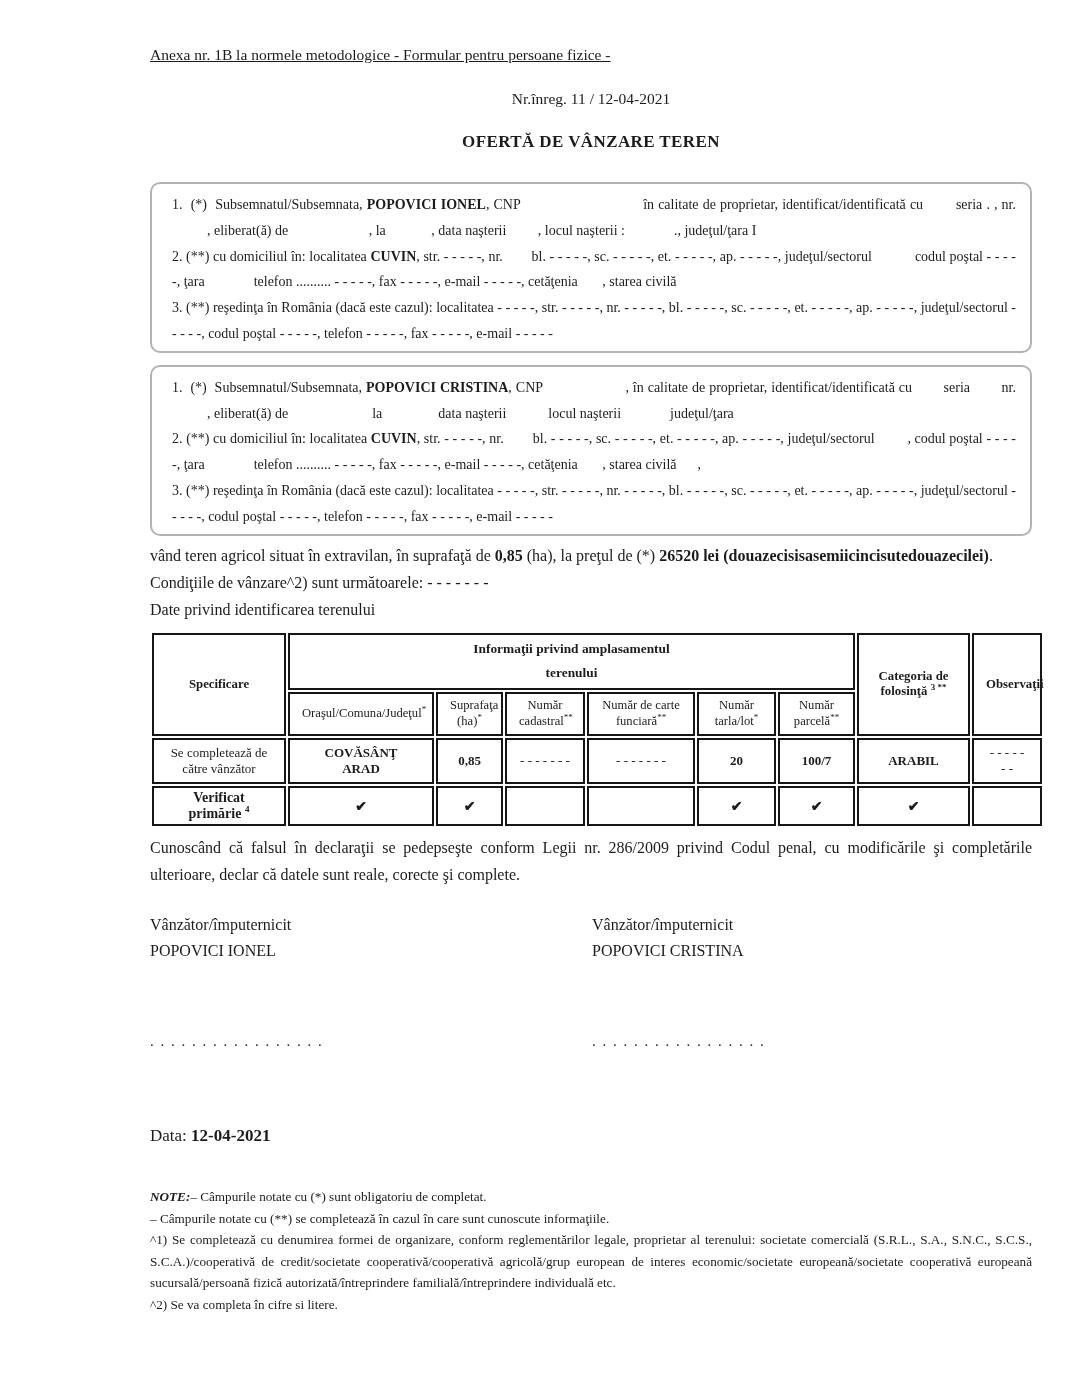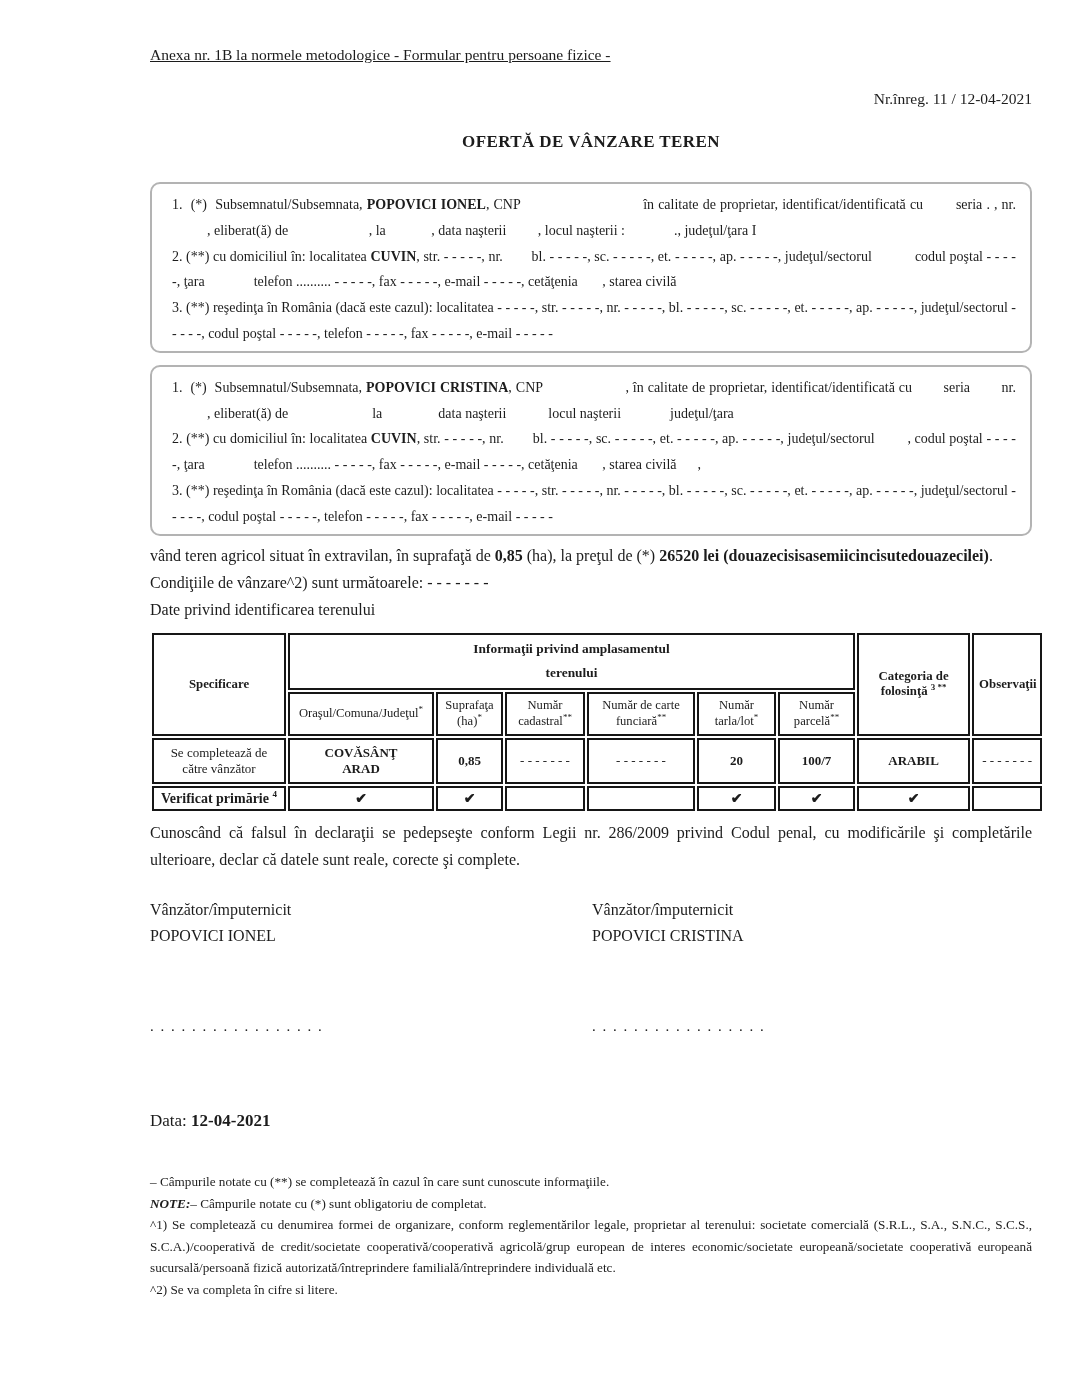--- a/index.html
+++ b/index.html
@@ -4,40 +4,40 @@
 <style>
   * { box-sizing: border-box; }
   html,body { margin:0; padding:0; }
   body {
     width:1081px; height:1400px; overflow:hidden;
     background:#ffffff; color:#1c1c1c;
     font-family:"Liberation Serif", serif;
   }
   .content { padding:46px 49px 0 150px; width:1081px; }
   .annex { font-size:15.5px;text-decoration:underline; }
-  .reg { text-align:right; font-size:15.5px; margin-top:26px; }
+  .reg { text-align:center; font-size:15.5px; margin-top:26px; }
   .title { text-align:center; font-weight:bold; font-size:17px; margin-top:24px; letter-spacing:.4px; }
   .box {
     border:2px solid #b3b3b3; border-radius:10px;
     padding:8px 14px 4px 20px; margin-top:30px;
     font-size:14px; line-height:25.8px;
   }
   .box.second { margin-top:12px; }
   .box p { margin:0; text-align:justify; }
   .sale { margin-top:6px; font-size:16px; line-height:27px; }
   .sale p { margin:0; text-align:justify; }
   .plain { text-align:right; }
   table.land {
     margin-top:8px; width:882px; table-layout:fixed;
     border-collapse:separate; border-spacing:2.5px;
     font-size:12.8px;
   }
   table.land td {
     border:2px solid #161616; text-align:center; vertical-align:middle;
-    padding:2px 5px; background:#fff;
+    padding:2px 12px; background:#fff;
   }
   td.bold, .b { font-weight:bold; }
   td.lbl { text-align:left; font-size:13px; padding-left:6px; }
   td.grp { font-weight:bold; font-size:13.4px; line-height:1.85; }
   td.sub { font-size:12.6px; line-height:1.25; height:44px; }
   td.dat { height:46px; font-size:13px; }
   td.chk { height:14px; font-weight:bold; font-size:14px; }
   td.loc2 { white-space:pre-line; }
   sup { font-size:9px; vertical-align:super; line-height:0; }
   .decl { margin-top:6px; font-size:16px; line-height:27px; text-align:justify; }
@@ -145,19 +145,19 @@
     <div class="sig-right">
       <div>Vânzător/împuternicit</div>
       <div>POPOVICI CRISTINA</div>
       <div class="dots">. . . . . . . . . . . . . . . . .</div>
     </div>
   </div>
 
   <div class="dateline"><span>Data: </span><b>12-04-2021</b></div>
 
   <div class="notes">
+    <p><span class="note-label">NOTE:</span><span>– Câmpurile notate cu (*) sunt obligatoriu de completat.</span></p>
     <p>– Câmpurile notate cu (**) se completează în cazul în care sunt cunoscute informaţiile.</p>
-    <p><span class="note-label">NOTE:</span><span>– Câmpurile notate cu (*) sunt obligatoriu de completat.</span></p>
     <p class="j">^1) Se completează cu denumirea formei de organizare, conform reglementărilor legale, proprietar al terenului: societate comercială (S.R.L., S.A., S.N.C., S.C.S., S.C.A.)/cooperativă de credit/societate cooperativă/cooperativă agricolă/grup european de interes economic/societate europeană/societate cooperativă europeană sucursală/persoană fizică autorizată/întreprindere familială/întreprindere individuală etc.</p>
     <p>^2) Se va completa în cifre si litere.</p>
   </div>
 
 </div>
 
 </body></html>

